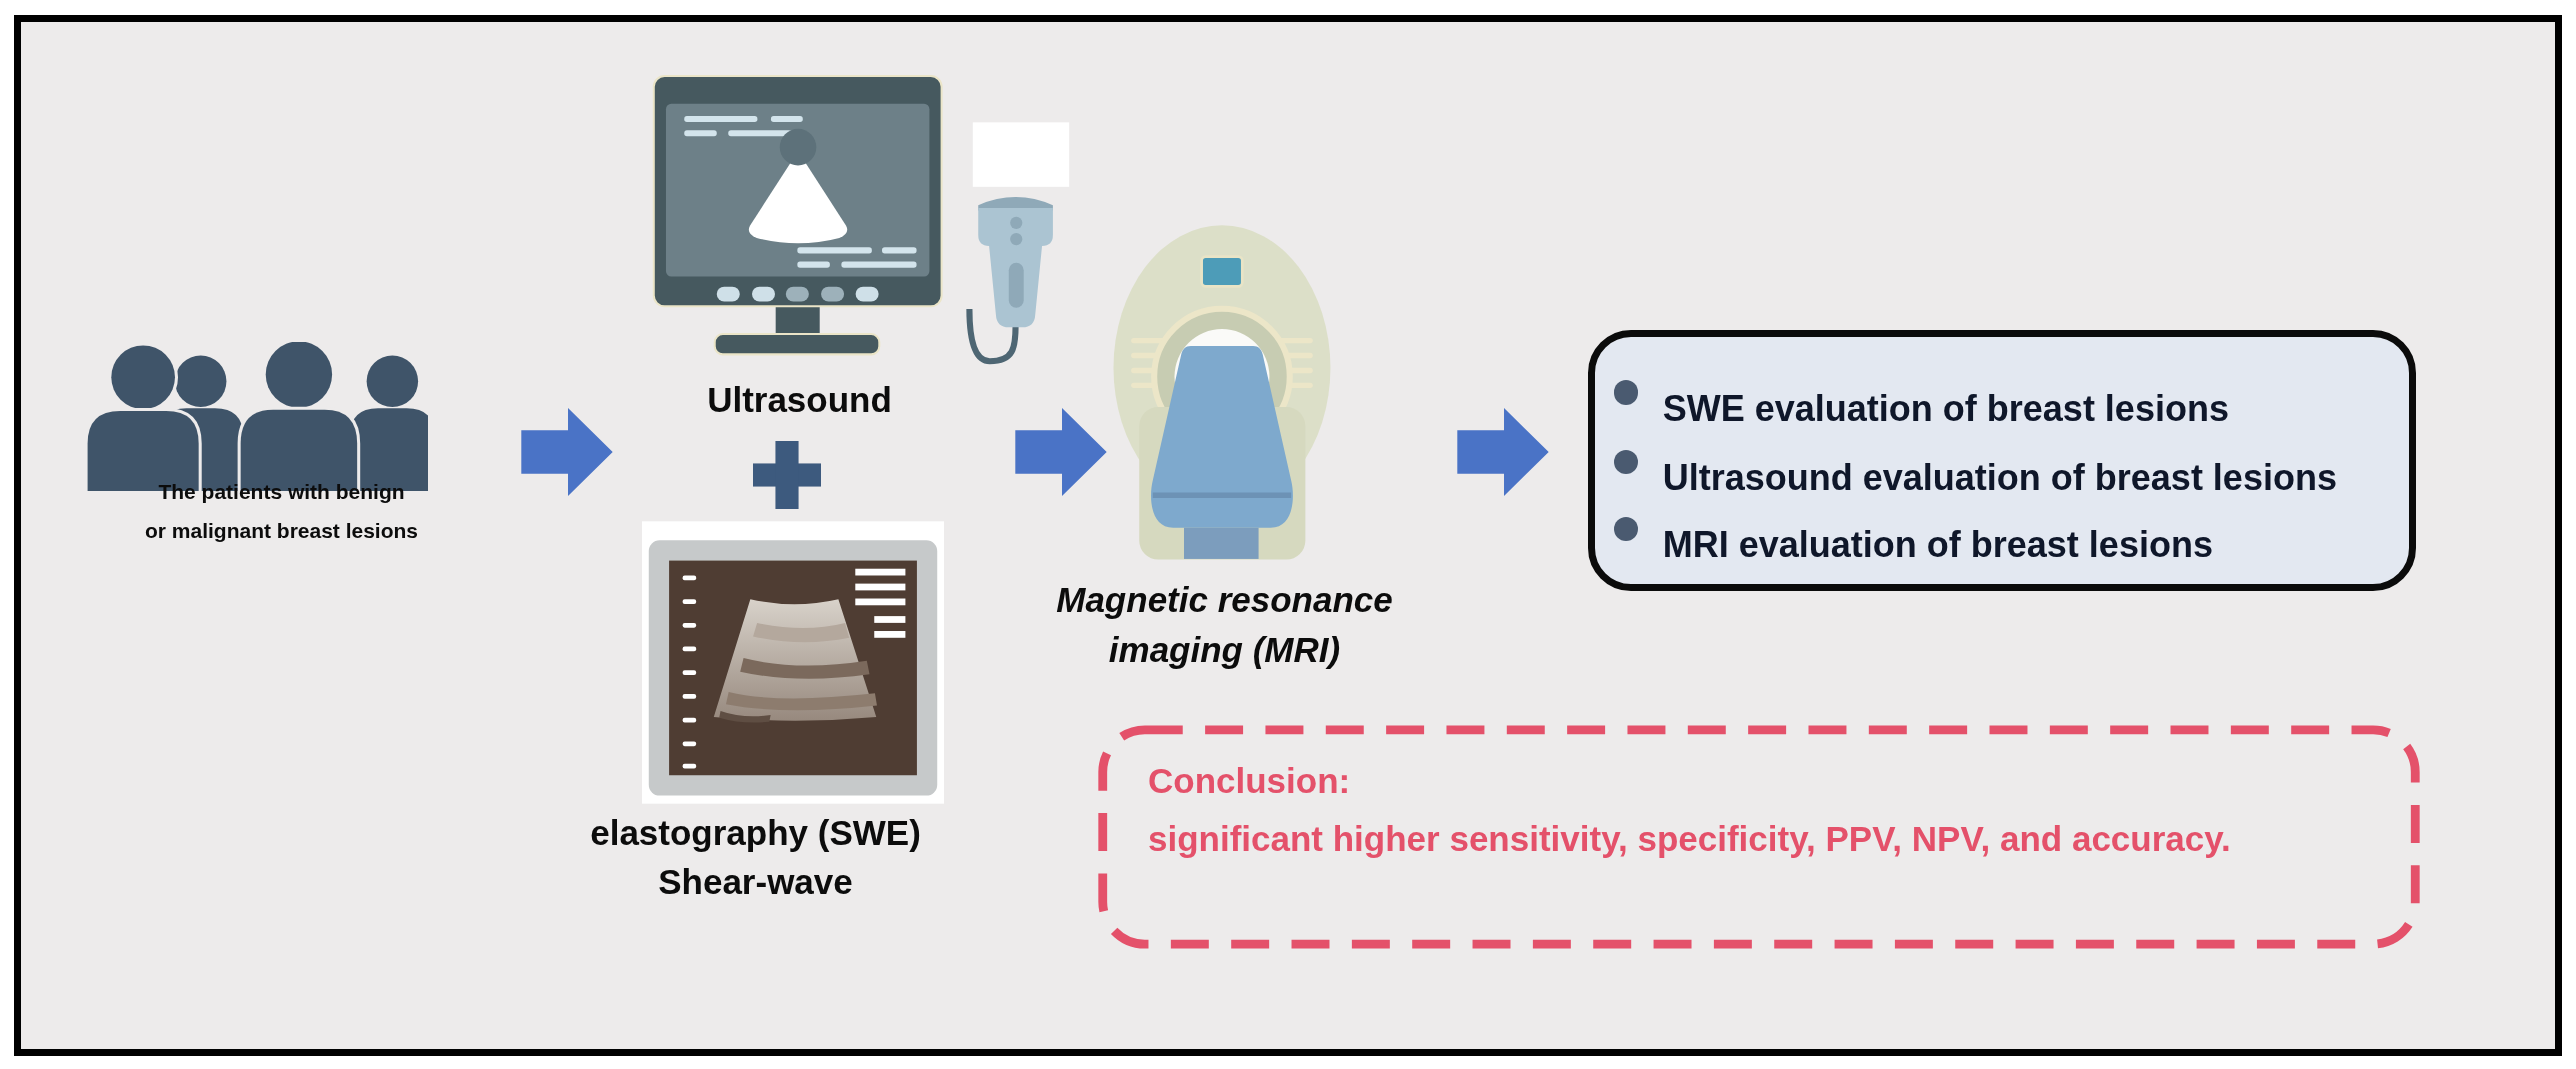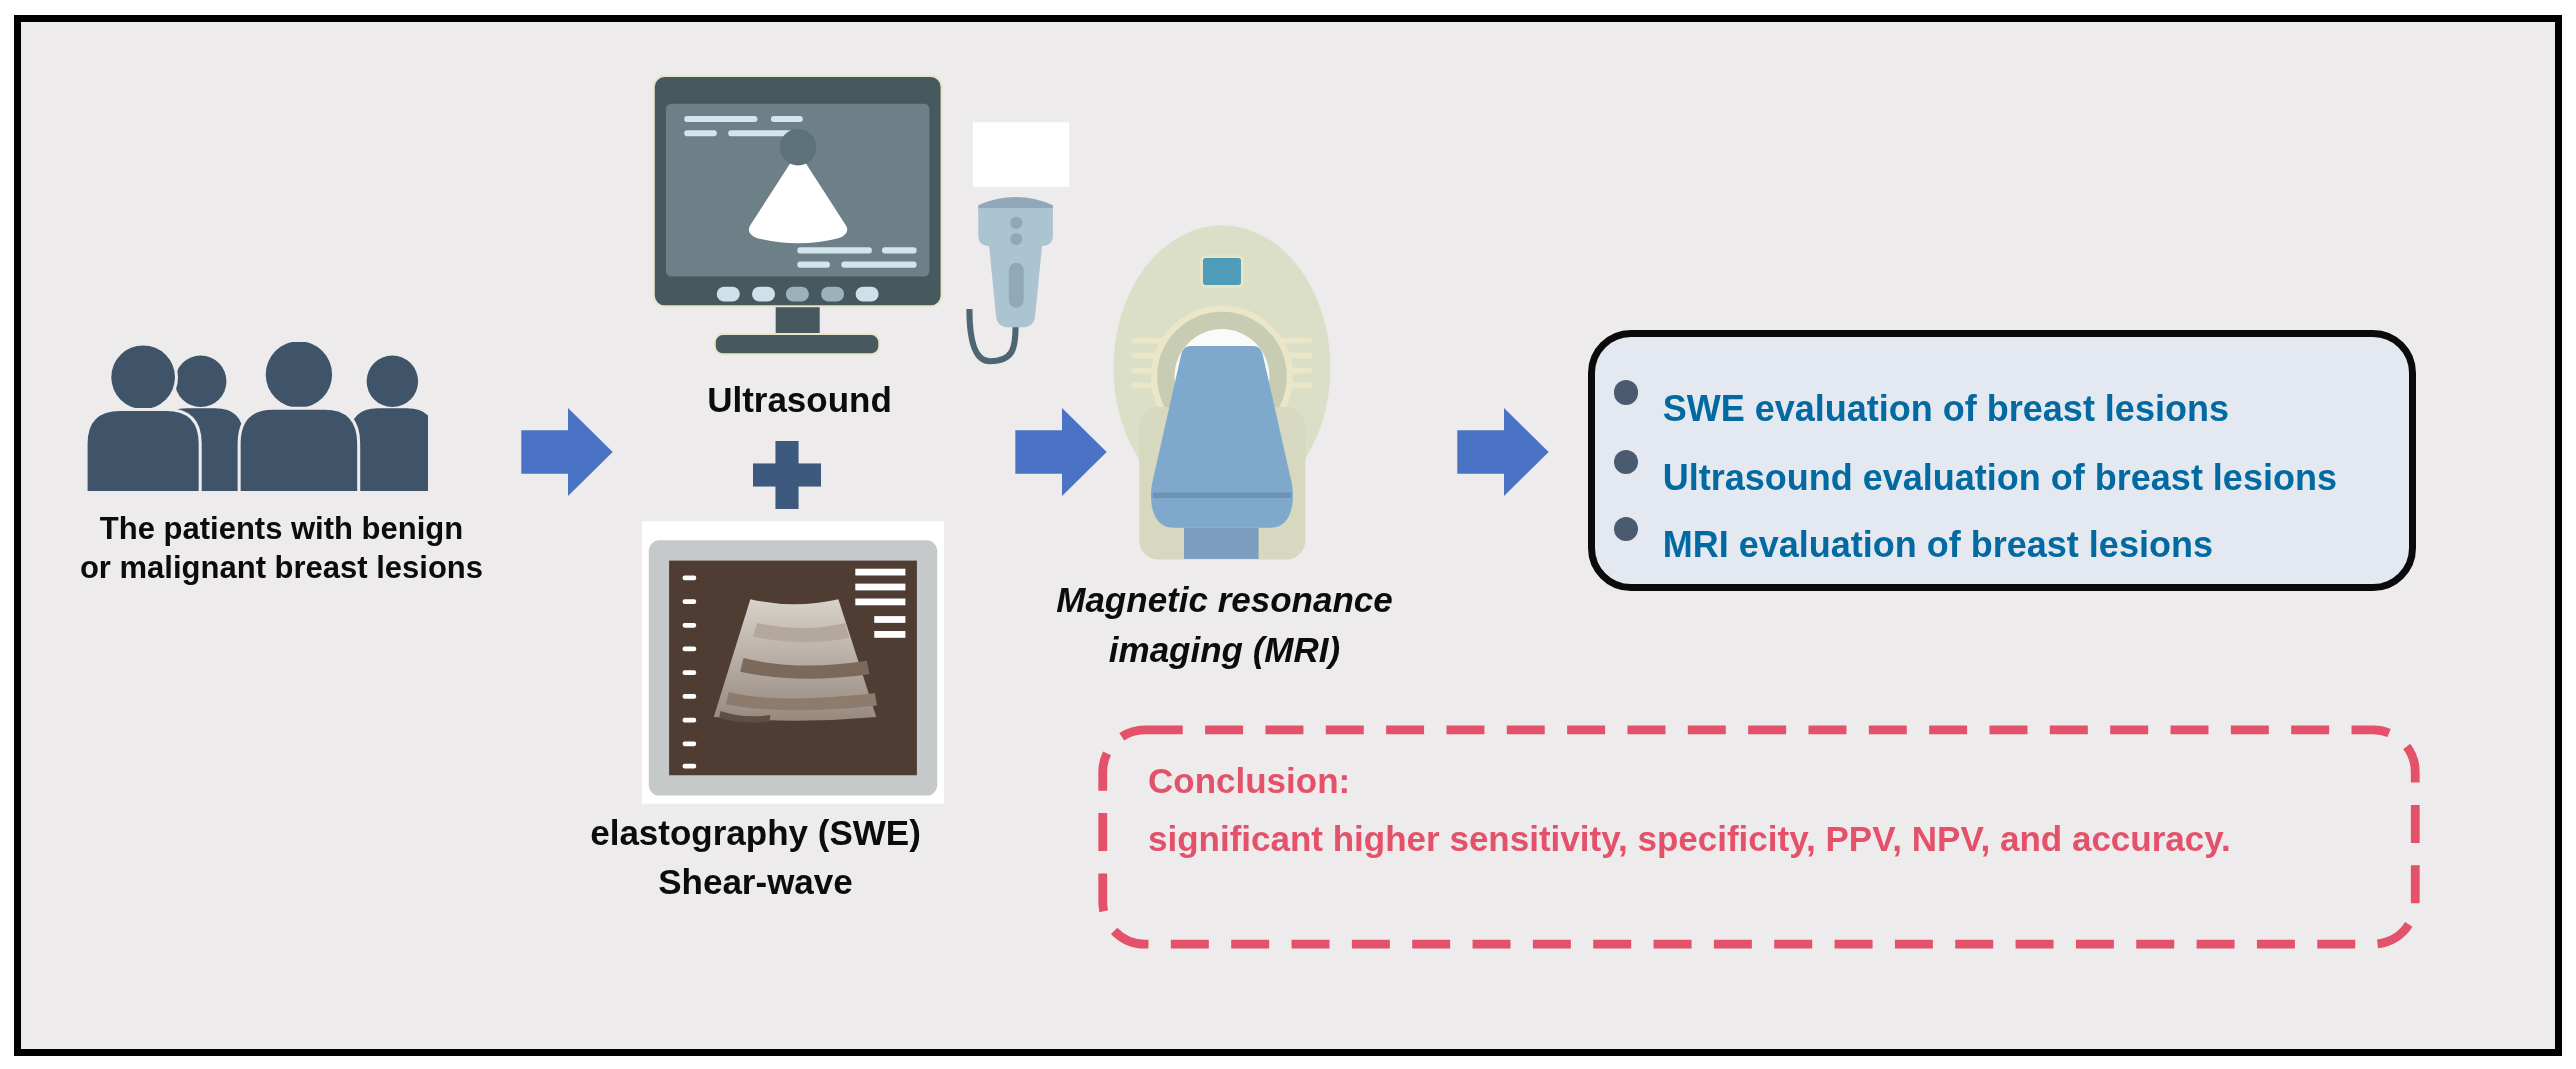--- a/index.html
+++ b/index.html
@@ -3,32 +3,32 @@
 <meta charset="utf-8">
 <style>
   html,body{margin:0;padding:0;}
   body{width:2576px;height:1070px;background:#ffffff;position:relative;overflow:hidden;
        font-family:"Liberation Sans", sans-serif;}
   .canvas{position:absolute;left:0;top:0;width:2576px;height:1070px;}
   .frame{position:absolute;left:13.6px;top:15px;width:2548px;height:1041px;
          box-sizing:border-box;border:7.5px solid #000;background:#edebeb;}
   .abs{position:absolute;}
   .cap{position:absolute;font-weight:bold;color:#0c0c0c;text-align:center;}
-  .cap-patients{left:41px;top:509px;width:481px;font-size:31px;line-height:39px;}
+  .cap-patients{left:41px;top:472px;width:481px;font-size:21px;line-height:39px;}
   .cap-us{left:630px;top:380px;width:339px;font-size:35px;line-height:39px;text-align:center;}
   .cap-swe{left:586px;top:808px;width:339px;font-size:35px;line-height:49px;}
   .cap-mri{left:1055px;top:575px;width:339px;font-size:35px;line-height:50px;font-style:italic;}
   .arrow{position:absolute;width:92px;height:88px;}
   .outcome-box{position:absolute;left:1588px;top:330px;width:828px;height:261px;
                box-sizing:border-box;border:7.5px solid #0b0b0b;border-radius:43px;
                background:#e3e8f1;}
   .outcome-row{position:absolute;left:19px;height:50px;display:flex;align-items:center;}
   .outcome-row .dot{width:24.4px;height:24.4px;border-radius:50%;background:#4a5a70;
                     margin-right:24.4px;flex:0 0 auto;}
-  .outcome-row .txt{font-weight:bold;font-size:36px;color:#0369a1;white-space:nowrap;margin-top:32px;}
+  .outcome-row .txt{font-weight:bold;font-size:36px;color:#0f172a;white-space:nowrap;margin-top:32px;}
   .conclusion-box{position:absolute;left:1098px;top:725px;width:1322px;height:224px;}
   .conclusion-text{position:absolute;left:32px;top:27px;width:1268px;
                    font-weight:bold;font-size:35px;line-height:58px;color:#e4516a;
                    white-space:nowrap;margin-left:18px;}
 </style>
 </head>
 <body>
 
 <div class="canvas">
   <div class="frame"></div>

